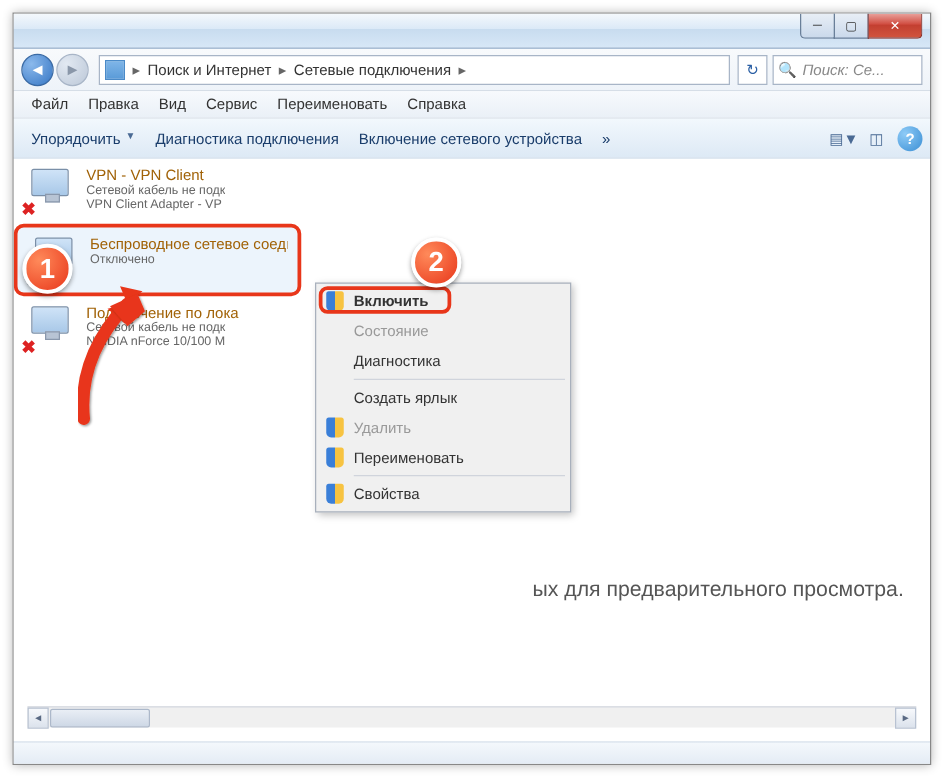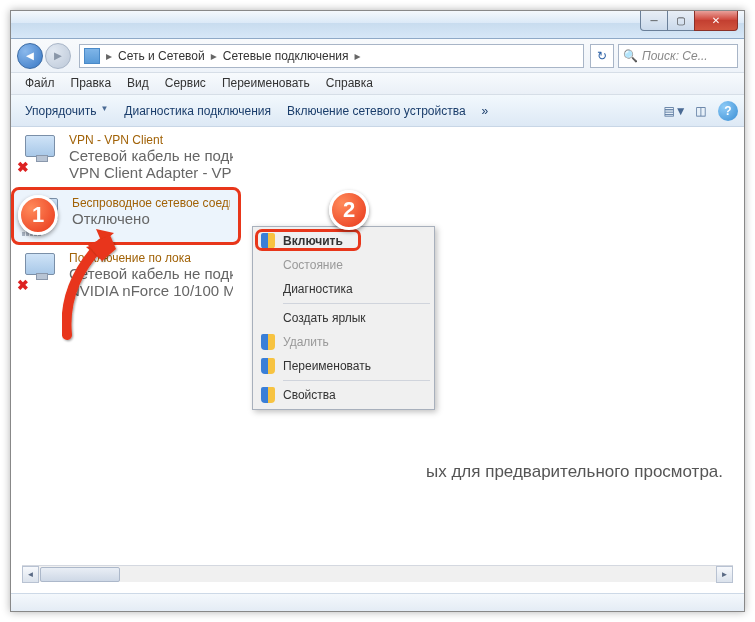--- a/index.html
+++ b/index.html
@@ -32,23 +32,23 @@
 .content{position:relative;height:calc(100% - 28px - 34px - 22px - 32px - 18px);background:#fff;overflow:hidden}
 .conn{display:flex;padding:6px 8px;width:230px}
 .conn .icon{width:44px;height:40px;position:relative;flex-shrink:0;margin-right:6px}
 .mon{width:30px;height:22px;border:1px solid #7a8fa8;background:linear-gradient(#cfe3f7,#a8c8e8);position:absolute;top:2px;left:6px;border-radius:2px}
 .mon:after{content:"";position:absolute;bottom:-6px;left:10px;width:10px;height:5px;background:#b8c4d4;border:1px solid #8a98ac}
 .bars{position:absolute;bottom:0;left:0;display:flex;align-items:flex-end}
 .bar{width:3px;background:#aab5c4;margin-right:1px}
 .xmark{position:absolute;bottom:-2px;left:-2px;width:16px;height:16px;color:#d22;font-weight:bold;font-size:14px}
 .connbody{min-width:0}
 .conntitle{color:#a16207;white-space:nowrap;overflow:hidden}
-.connsub{color:#666;white-space:nowrap;overflow:hidden;font-size:15px}
+.connsub{color:#666;white-space:nowrap;overflow:hidden;font-size:10px}
 .highlight{border:3px solid #e8361a;border-radius:8px;background:rgba(207,227,247,.4)}
-.ctxmenu{position:absolute;left:241px;top:215px;width:183px;background:#f0f0f0;border:1px solid #a8b0bc;box-shadow:2px 2px 6px rgba(0,0,0,.25);padding:2px}
+.ctxmenu{position:absolute;left:241px;top:215px;width:205px;background:#f0f0f0;border:1px solid #a8b0bc;box-shadow:2px 2px 6px rgba(0,0,0,.25);padding:2px}
 .ctxitem{height:24px;display:flex;align-items:center;padding:0 8px 0 28px;position:relative;color:#333}
 .ctxitem.bold{font-weight:bold}
 .ctxitem.dis{color:#999}
 .ctxsep{height:1px;background:#d0d4dc;margin:2px 2px 2px 28px}
 .shield{position:absolute;left:6px;width:14px;height:16px}
 .shield:before{content:"";position:absolute;width:7px;height:16px;left:0;background:#3a7fd8;border-radius:2px 0 0 4px}
 .shield:after{content:"";position:absolute;width:7px;height:16px;right:0;background:#f7c341;border-radius:0 2px 4px 0}
 .ctxhi{position:absolute;left:244px;top:218px;width:106px;height:22px;border:3px solid #e8361a;border-radius:7px;pointer-events:none}
 .badge{position:absolute;width:40px;height:40px;border-radius:50%;background:radial-gradient(circle at 30% 30%,#ff8a5a,#e8361a);border:3px solid #fff;box-shadow:0 2px 4px rgba(0,0,0,.4);color:#fff;font-size:22px;font-weight:bold;display:flex;align-items:center;justify-content:center;z-index:10}
 .badge1{left:18px;top:195px}
@@ -73,21 +73,21 @@
   </div>
 
   <div class="navbar">
     <div class="navarrows">
       <div class="navarrow">◄</div>
       <div class="navarrow fwd">►</div>
     </div>
     <div class="addrbar">
       <div class="addricon"></div>
       <span class="crumbsep">▸</span>
-      <span class="crumb">Сеть и Сетевой</span>
+      <span class="crumb">Поиск и Интернет</span>
       <span class="crumbsep">▸</span>
       <span class="crumb">Сетевые подключения</span>
       <span class="crumbsep">▸</span>
     </div>
     <div class="refresh">↻</div>
     <div class="searchbox">
       <span class="sicon">🔍</span>
       <span>Поиск: Се...</span>
     </div>
   </div>

